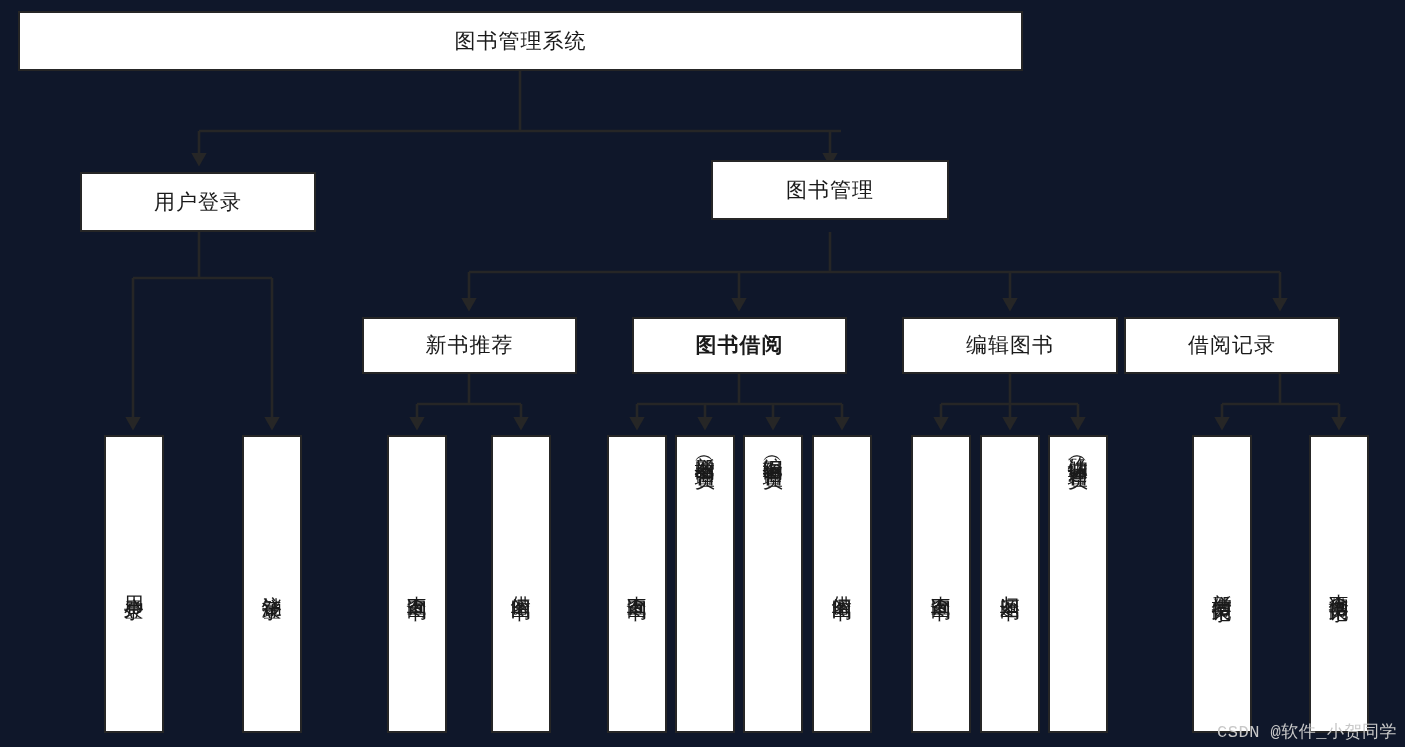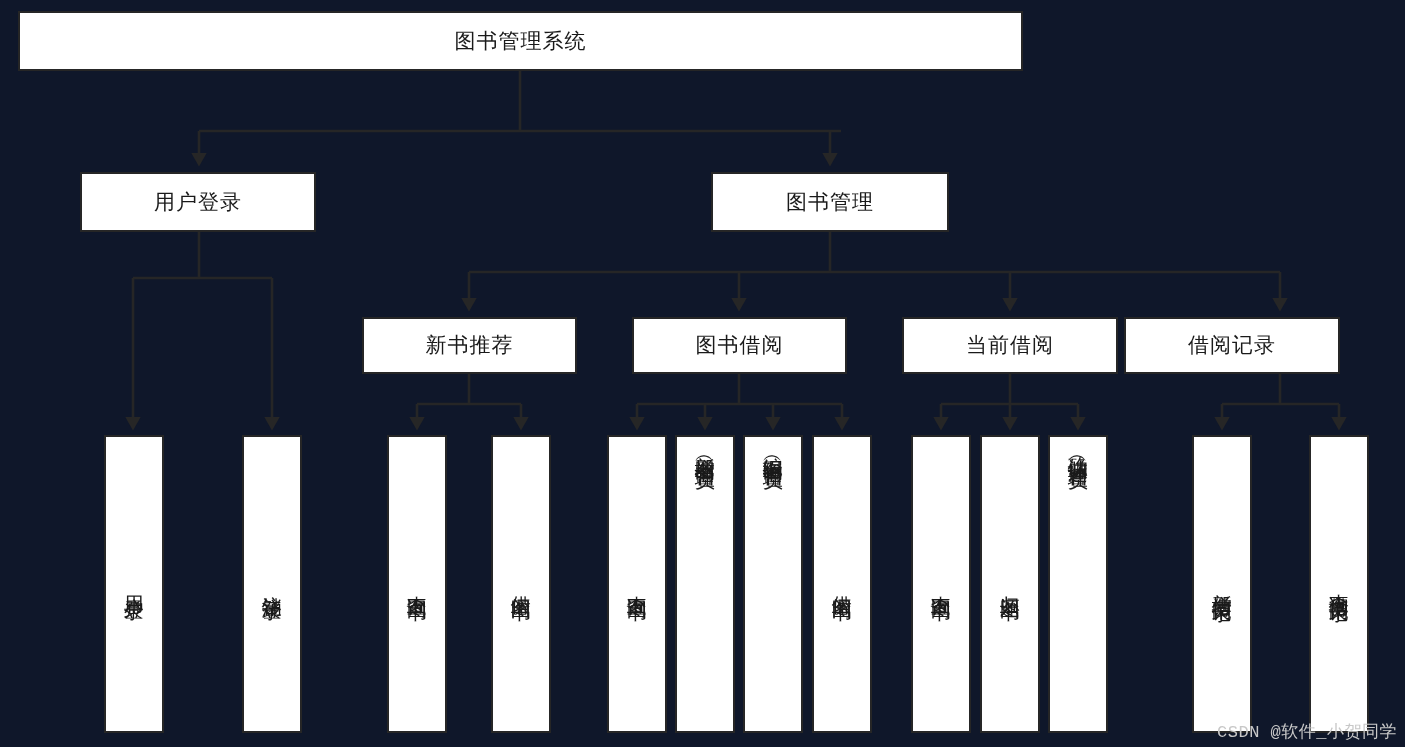--- a/index.html
+++ b/index.html
@@ -129,34 +129,34 @@
   </svg>
 
   <div class="node h-node" style="left:18px; top:11px; width:1005px; height:60px;">
     <span>图书管理系统</span>
   </div>
 
   <div class="node h-node" style="left:80px; top:172px; width:236px; height:60px;">
     <span>用户登录</span>
   </div>
 
-  <div class="node h-node" style="left:711px; top:172px; width:238px; height:60px;">
+  <div class="node h-node" style="left:711px; top:160px; width:238px; height:60px;">
     <span>图书管理</span>
   </div>
 
   <div class="node h-node" style="left:362px; top:317px; width:215px; height:57px;align-items:center;">
     <span>新书推荐</span>
   </div>
 
-  <div class="node h-node" style="left:632px; top:317px; width:215px; height:57px;">
+  <div class="node h-node" style="left:632px; top:317px; width:215px; height:57px;font-weight:bold;">
     <span>图书借阅</span>
   </div>
 
   <div class="node h-node" style="left:902px; top:317px; width:216px; height:57px;">
-    <span>当前借阅</span>
+    <span>编辑图书</span>
   </div>
 
   <div class="node h-node" style="left:1124px; top:317px; width:216px; height:57px;">
     <span>借阅记录</span>
   </div>
 
   <div class="node leaf" style="left:104px; top:435px; width:60px; height:298px;">
     <div class="leaf-inner">
       <span class="vlabel">用户登录</span>
     </div>

